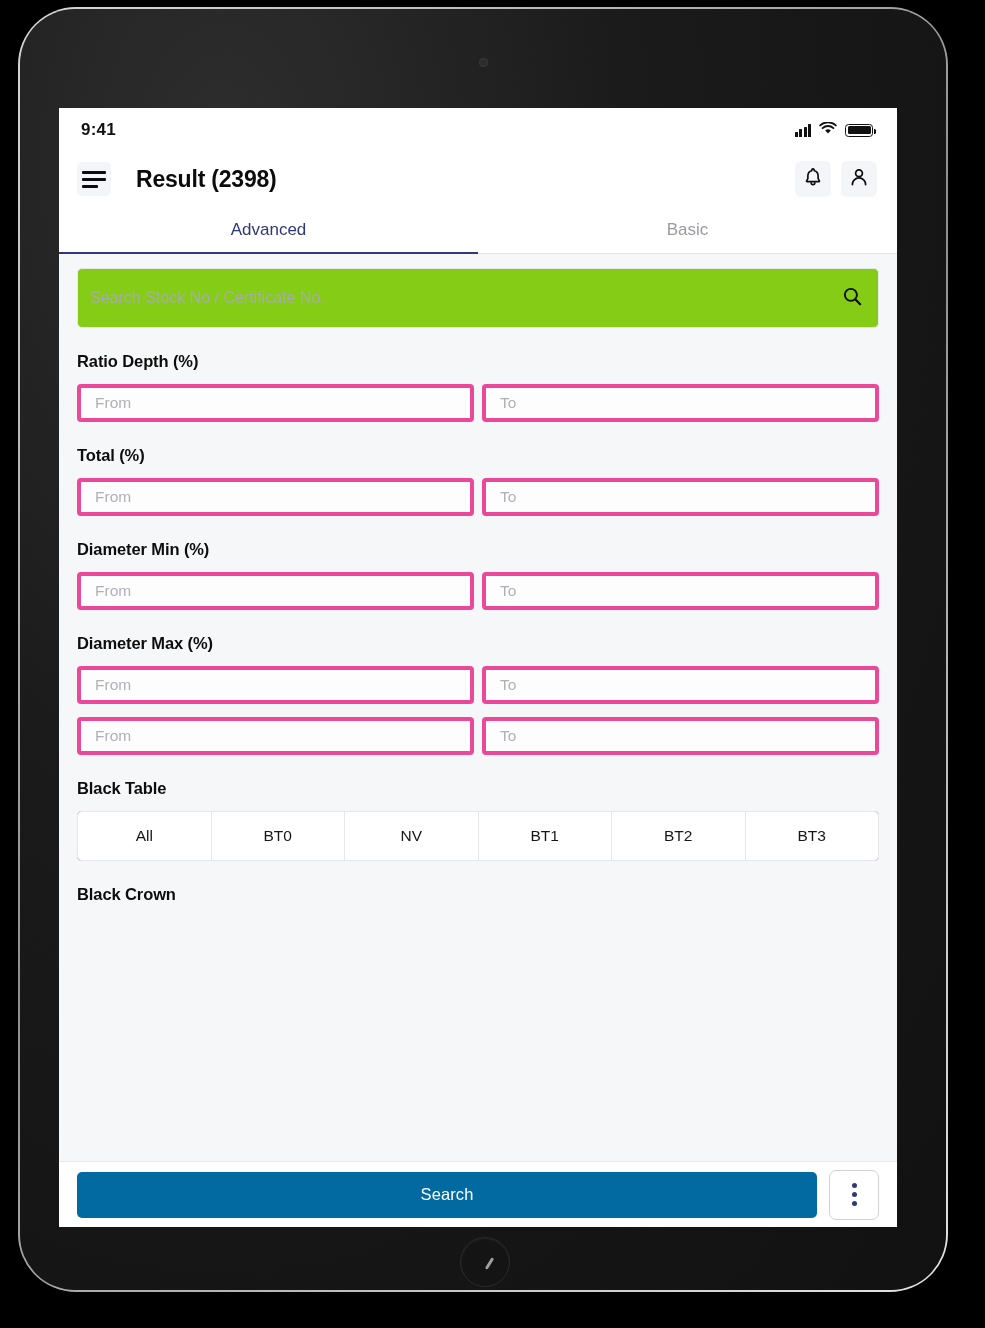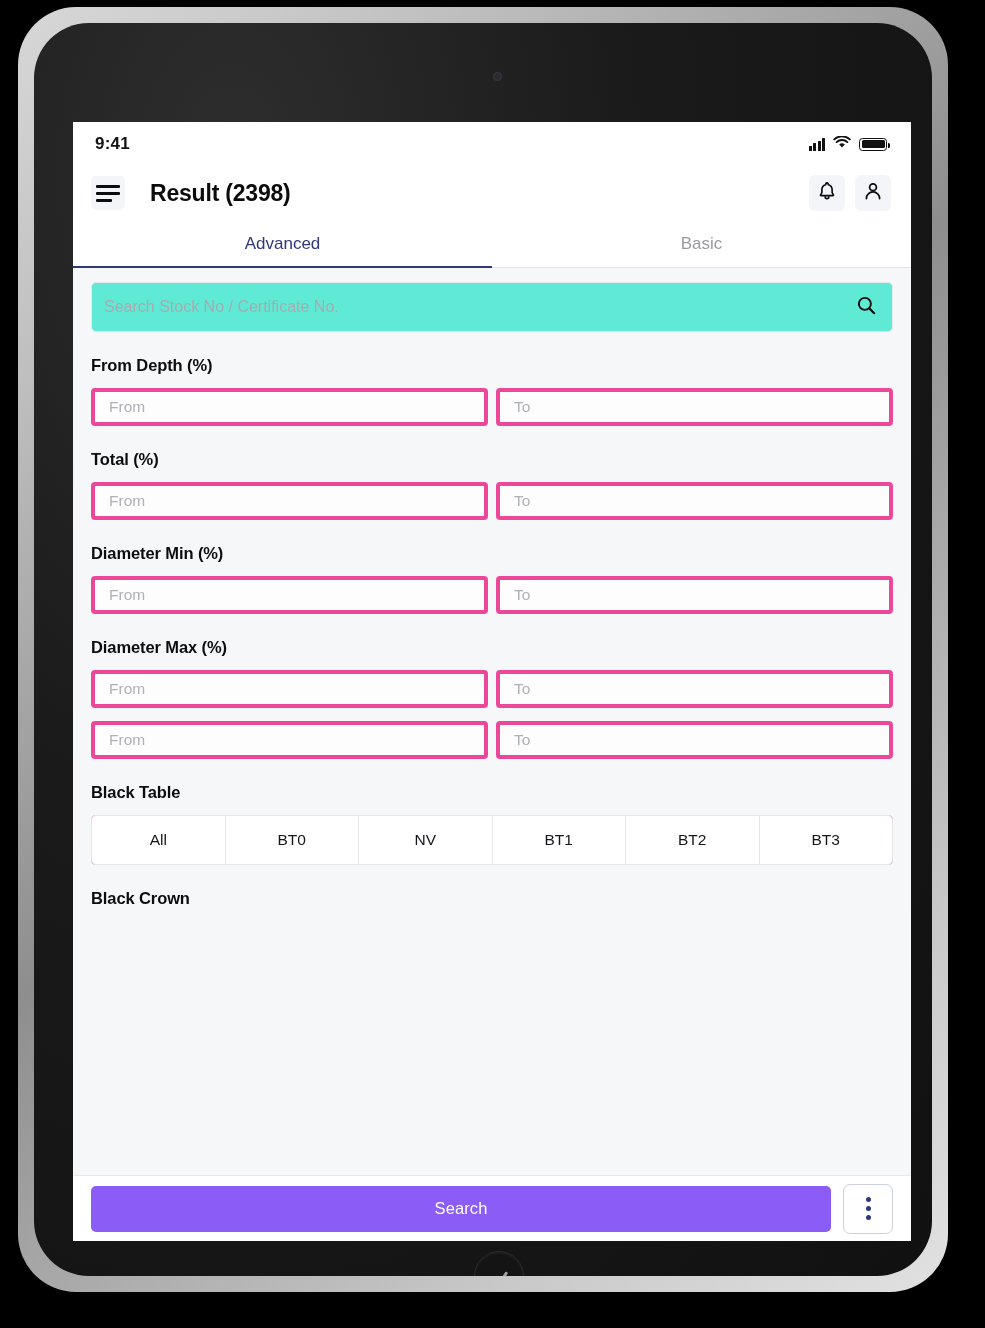--- a/index.html
+++ b/index.html
@@ -14,21 +14,21 @@
 
   
   #device-frame {
     position: absolute;
     left: 18px;
     top: 7px;
     width: 930px;
     height: 1285px;
     border-radius: 58px;
     background: linear-gradient(140deg, #d8d8d8 0%, #bfbfbf 18%, #8e8e8e 48%, #c9c9c9 82%, #e2e2e2 100%);
-    padding: 16px;
+    padding: 2px;
   }
   #device-body {
     width: 100%;
     height: 100%;
     border-radius: 55px;
     background: #181818;
     background-image: radial-gradient(ellipse at 22% 12%, #2e2e2e 0%, #1a1a1a 42%, #111111 100%);
     position: relative;
     overflow: hidden;
   }
@@ -174,22 +174,22 @@
   .content {
     flex: 1 1 auto;
     background: #f6f7f9;
     overflow: hidden;
     position: relative;
     padding: 0 18px;
   }
 
   .search-wrap {
     margin-top: 14px;
-    height: 50px;
-    background: #5eead4;
+    height: 60px;
+    background: #84cc16;
     border: 1px solid #e7e8ec;
     border-radius: 5px;
     display: flex;
     align-items: center;
     padding: 0 14px 0 12px;
   }
   .search-wrap input {
     flex: 1 1 auto; border: none; outline: none; background: transparent;
     font-size: 16px; color: #2c2c30; font-family: inherit;
   }
@@ -245,21 +245,21 @@
     border-top: 1px solid #e8e9ed;
     display: flex;
     align-items: center;
     gap: 12px;
     padding: 0 18px;
     box-shadow: 0 -2px 8px rgba(20,20,40,0.05);
   }
   .search-button {
     flex: 1 1 auto;
     height: 46px;
-    background: #8b5cf6;
+    background: #0369a1;
     color: #ffffff;
     border: none;
     border-radius: 5px;
     font-size: 16.5px;
     font-family: inherit;
     cursor: pointer;
     letter-spacing: .1px;
   }
   .more-button {
     flex: 0 0 50px;
@@ -345,21 +345,21 @@
         <div class="search-wrap">
           <input type="text" placeholder="Search Stock No / Certificate No." style="">
           <span>
             <svg width="23" height="23" viewBox="0 0 24 24" aria-hidden="true">
               <circle cx="10.3" cy="10.3" r="6.3" fill="none" stroke="#0d0d0d" stroke-width="2"></circle>
               <path d="M15.1 15.1 L20 20" stroke="#0d0d0d" stroke-width="2.3" stroke-linecap="round"></path>
             </svg>
           </span>
         </div>
 
-        <div class="field-label">From Depth (%)</div>
+        <div class="field-label">Ratio Depth (%)</div>
         <div class="range-row">
           <input type="text" placeholder="From" style="">
           <input type="text" placeholder="To" style="">
         </div>
 
         <div class="field-label">Total (%)</div>
         <div class="range-row">
           <input type="text" placeholder="From" style="">
           <input type="text" placeholder="To" style="">
         </div>

